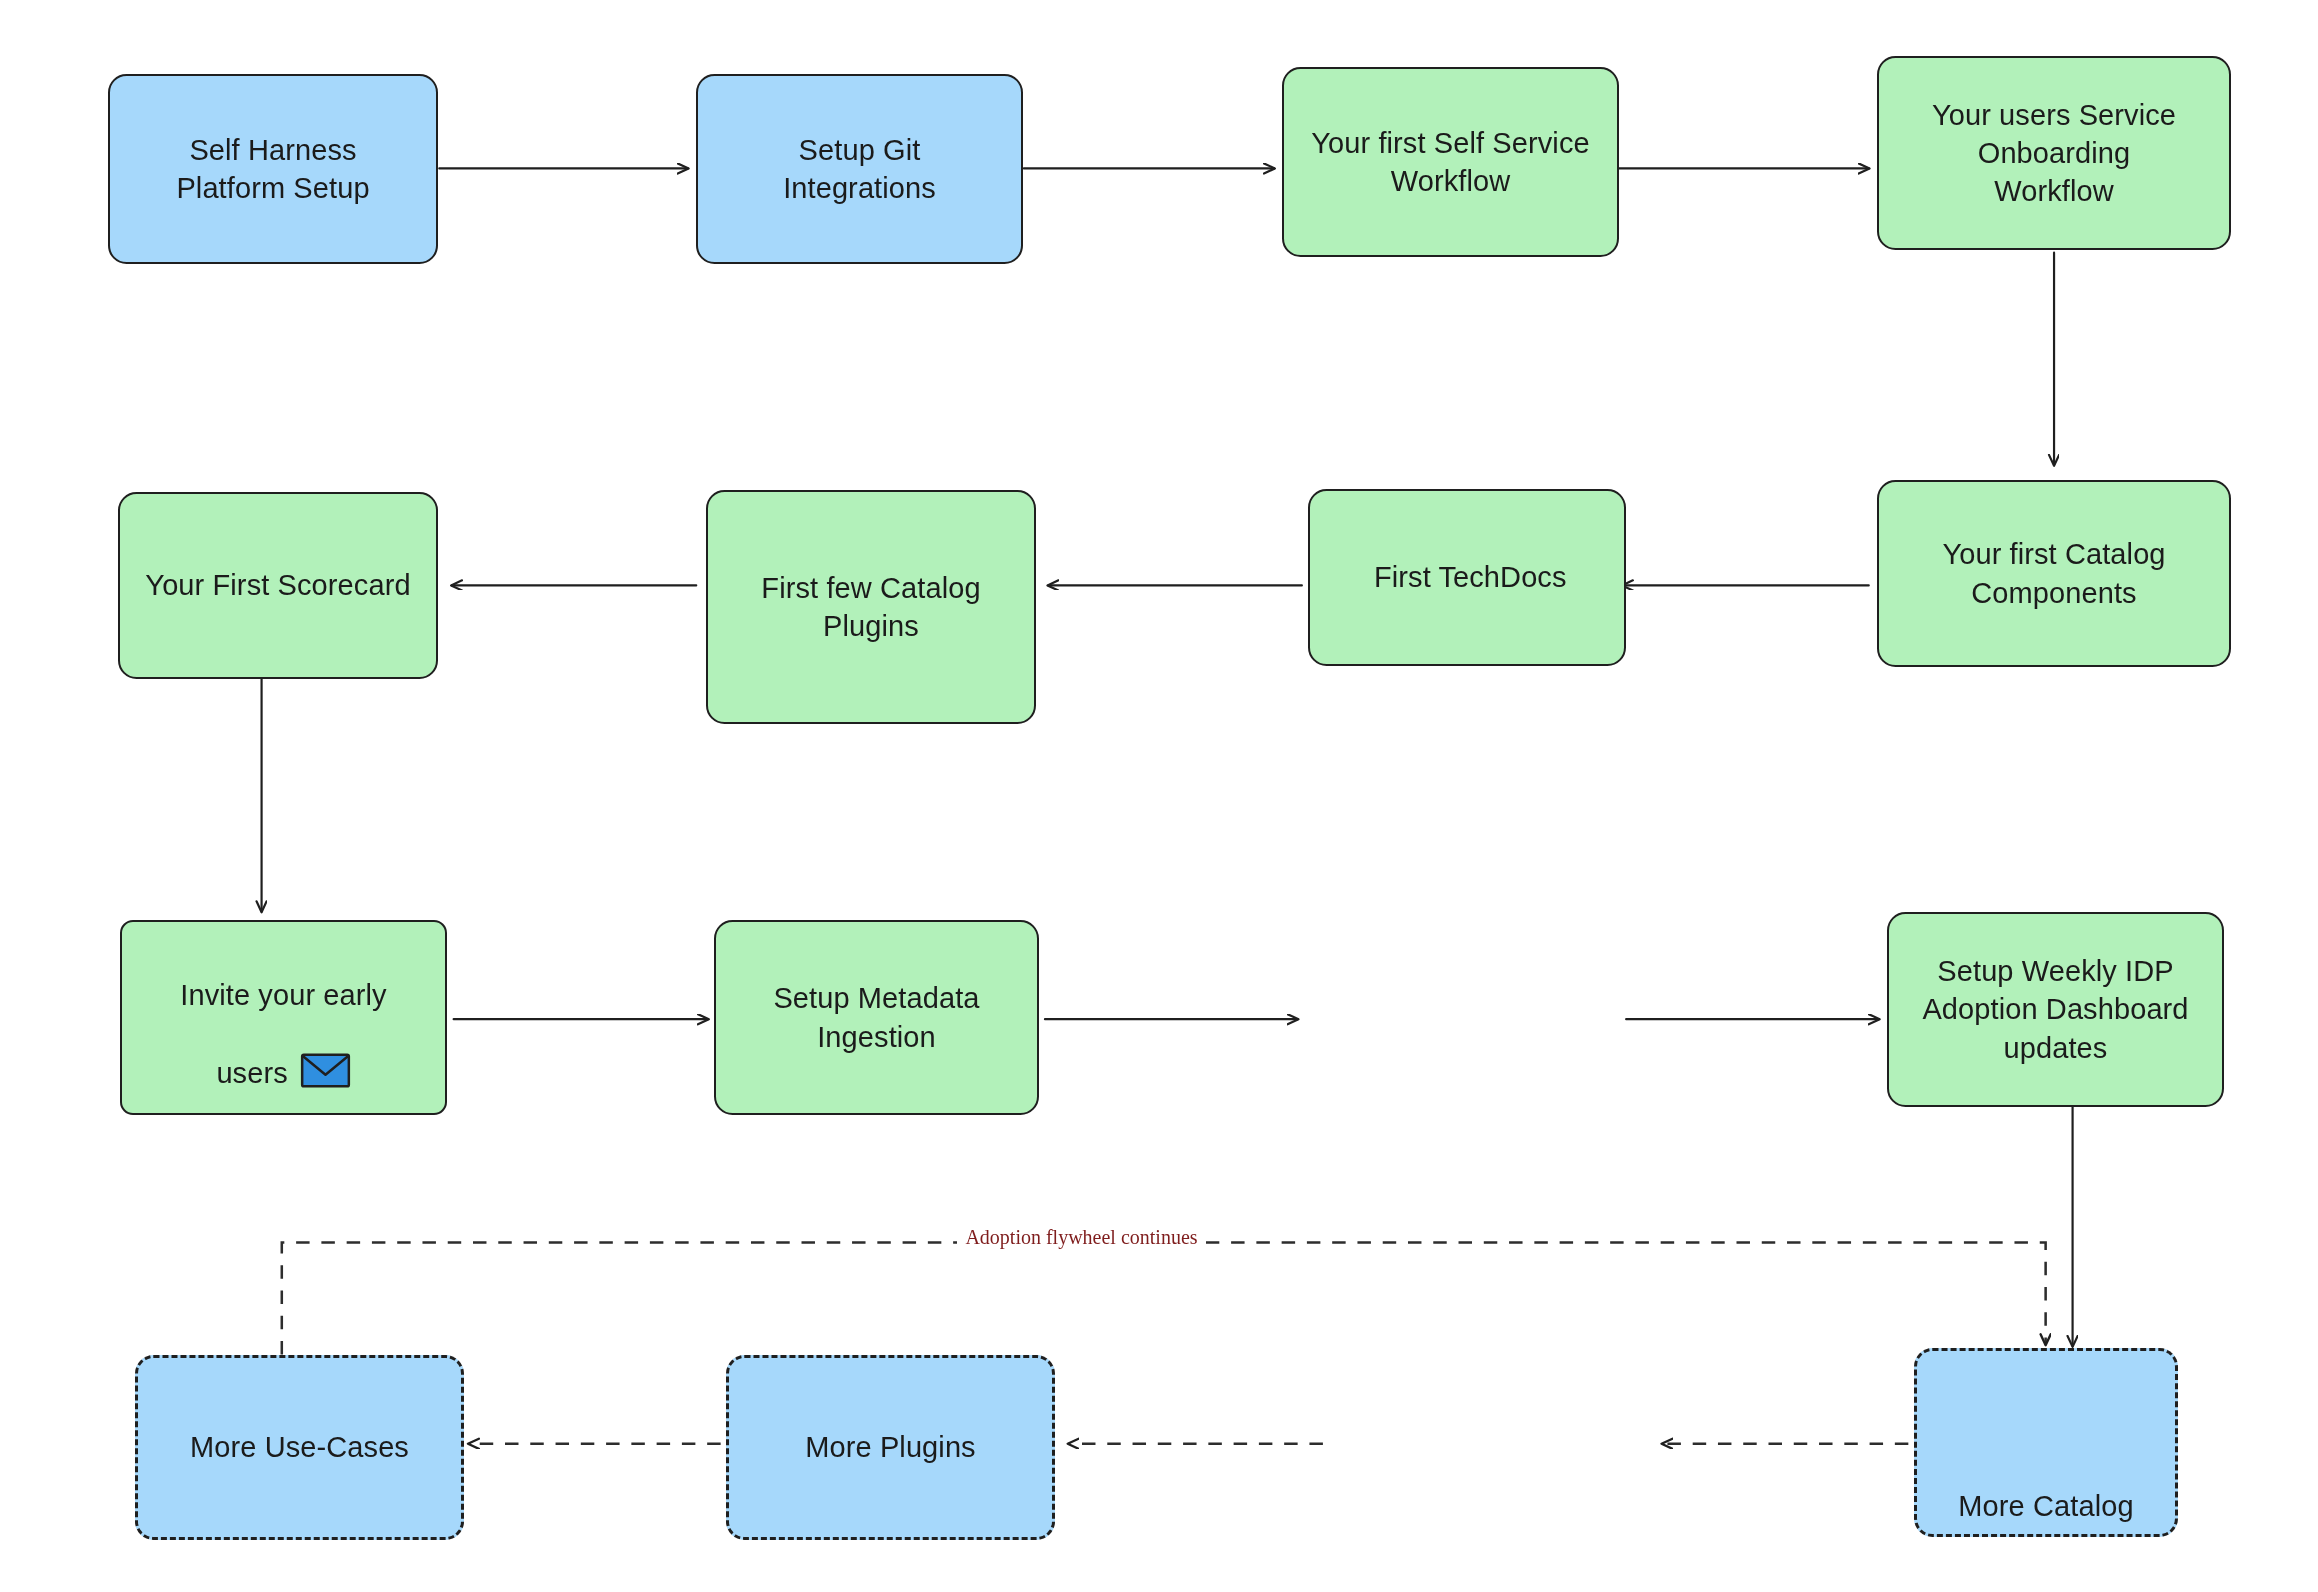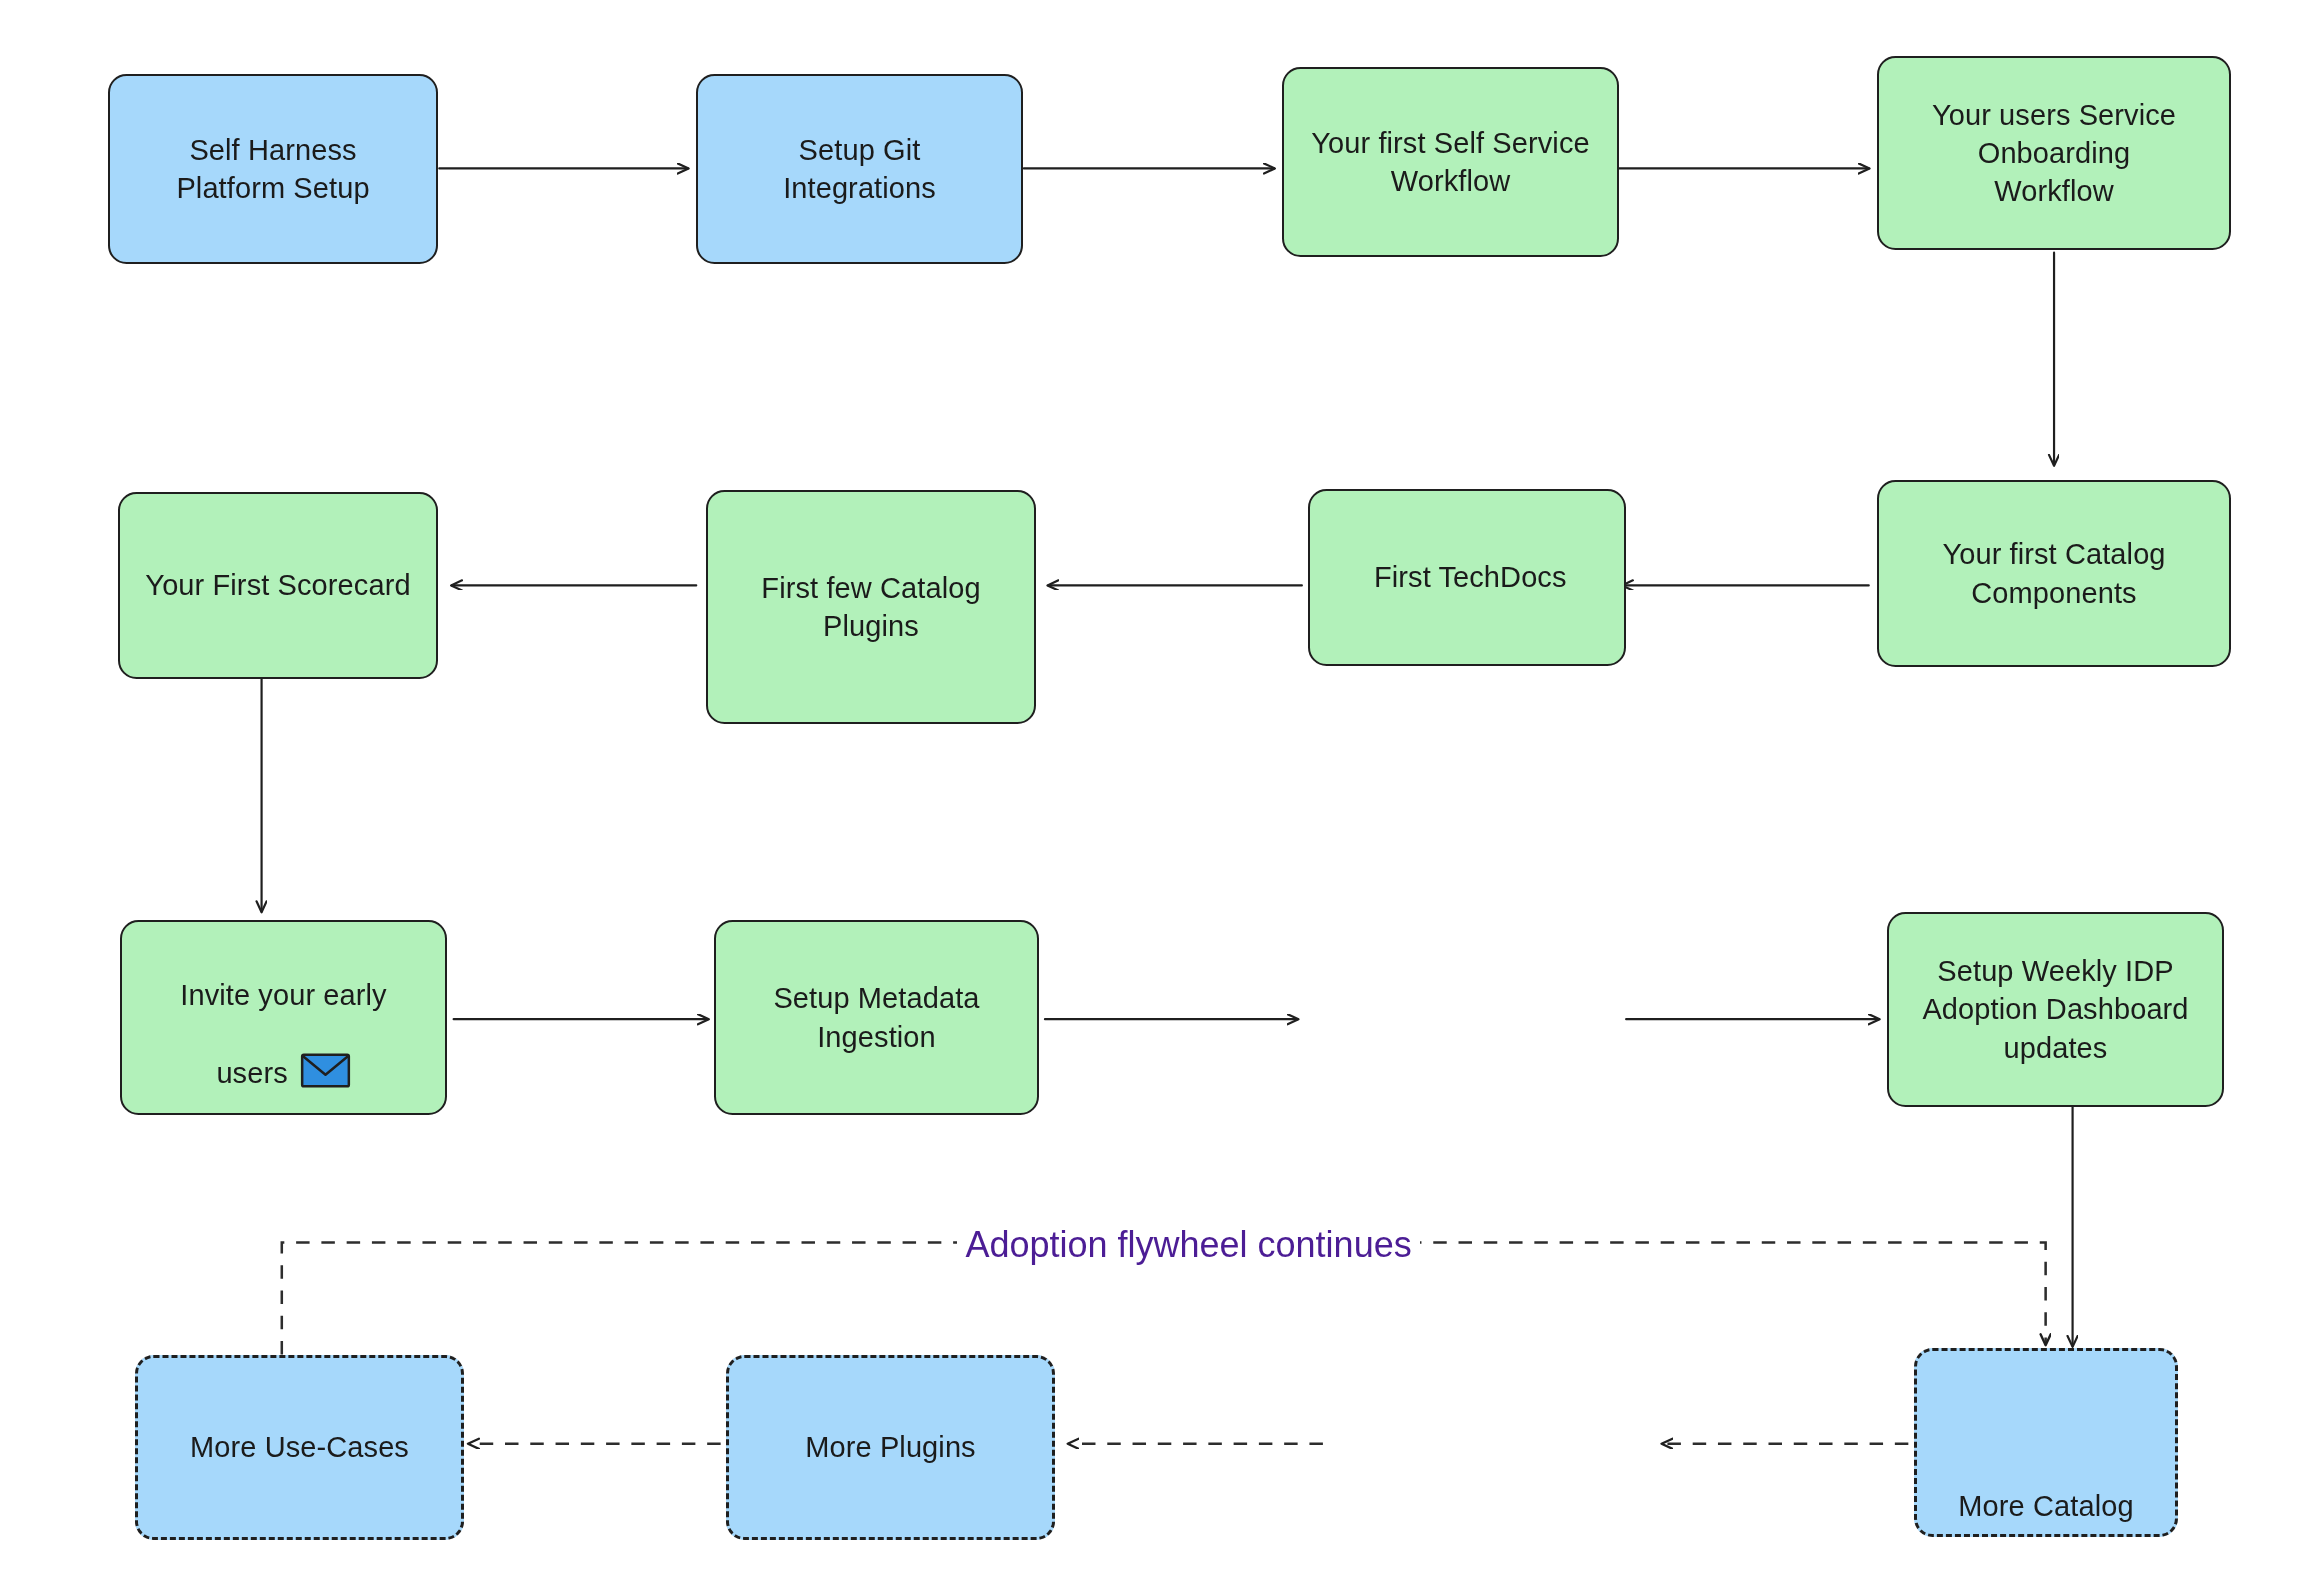--- a/index.html
+++ b/index.html
@@ -49,25 +49,26 @@
 
   .envelope-icon {
     display: inline-block;
     vertical-align: -5px;
     margin-left: 11.8px;
   }
 
   .edge-label {
     position: absolute;
     background: #ffffff;
-    color: #4c1d95;
-    font-size: 36px;
+    color: #7f1d1d;
+    font-size: 20px;
     line-height: 1;
     padding: 1.7px 8.4px;
     white-space: nowrap;
+    font-family: Liberation Serif, serif;
   }
 </style>
 </head>
 <body>
 
 <div id="canvas-wrap">
 
   <svg id="edges-svg" viewBox="0 0 2752 1890">
     <defs>
       <marker id="arrow" markerWidth="16" markerHeight="16" refX="13" refY="6" orient="auto" markerUnits="userSpaceOnUse">
@@ -141,21 +142,21 @@
 
   <div class="node green" style="left:706px; top:490px; width:330px; height:234px;">
     <span class="label">First few Catalog
 Plugins</span>
   </div>
 
   <div class="node green" style="left:118px; top:492px; width:320px; height:187px;">
     <span class="label">Your First Scorecard</span>
   </div>
 
-  <div class="node green" style="left:120px; top:920px; width:327px; height:195px;">
+  <div class="node green" style="left:120px; top:920px; width:327px; height:195px;border-radius:13px;">
     <span class="label">
       <span>Invite your early
 users</span><span class="envelope-icon">
         <svg width="51" height="35" viewBox="0 0 60 42" aria-hidden="true">
           <rect x="2" y="2" width="56" height="38" rx="2" fill="#2f8fe0" stroke="#1f1f1f" stroke-width="3"></rect>
           <path d="M2,3 L30,26 L58,3" fill="none" stroke="#1f1f1f" stroke-width="3" stroke-linejoin="round"></path>
         </svg>
       </span>
     </span>
   </div>

